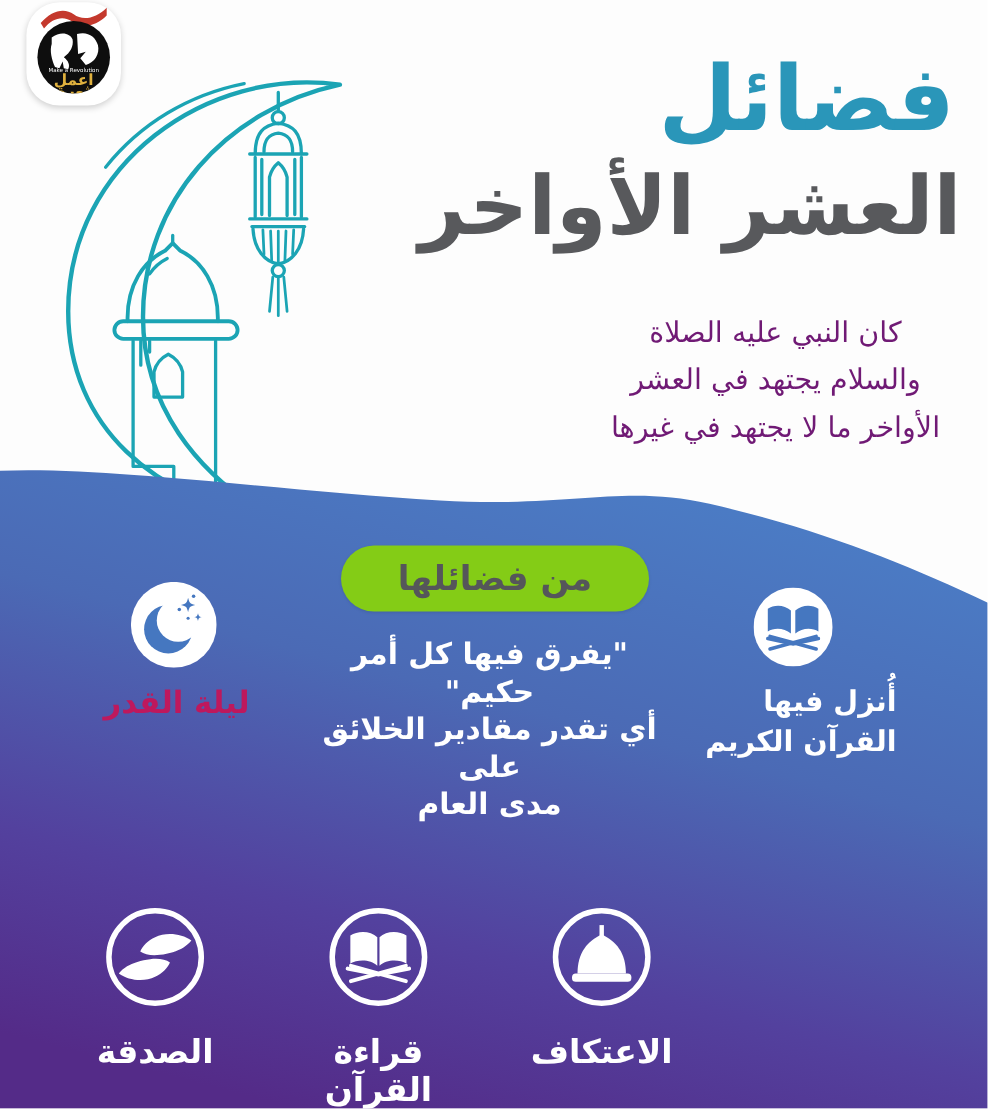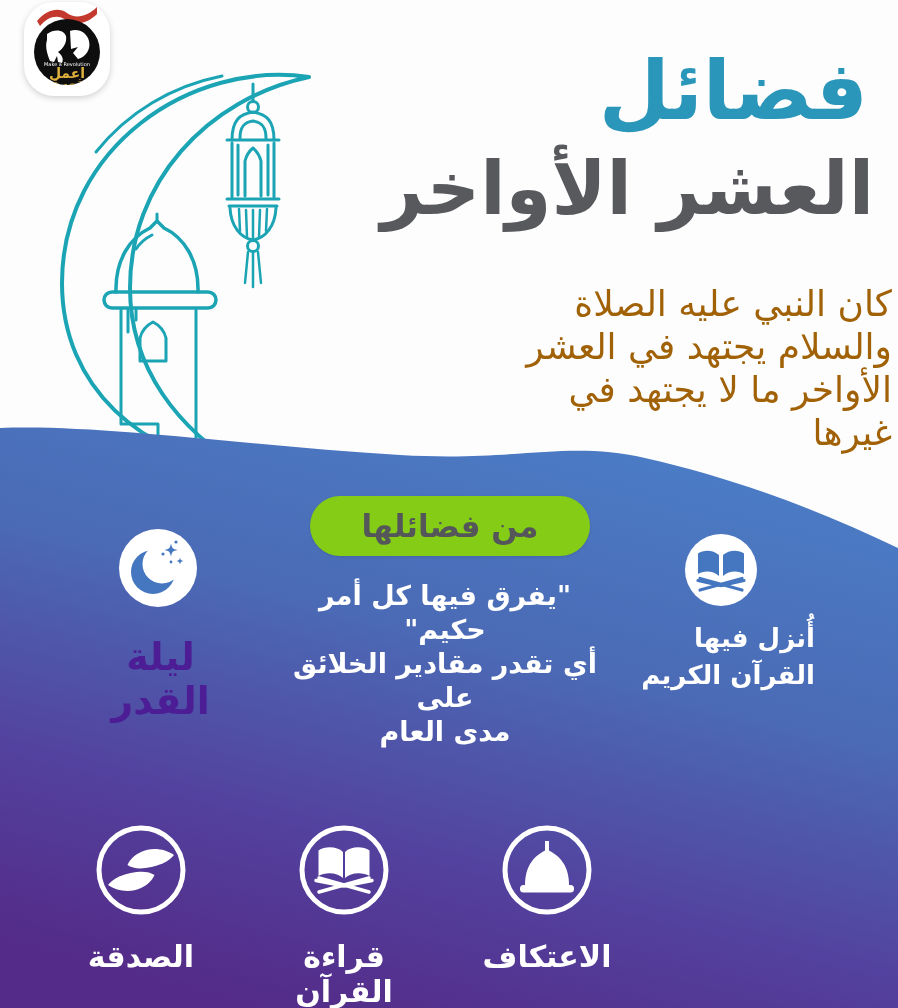--- a/index.html
+++ b/index.html
@@ -19,33 +19,33 @@
   .emblem svg{position:absolute;left:0;top:0;}
   .logo-en{position:absolute;left:0;top:42px;width:100%;text-align:center;color:#fff;
            font-size:5px;line-height:6px;}
   .logo-ar{position:absolute;left:0;top:49px;width:100%;text-align:center;color:#e0b13e;
            font-size:14px;font-weight:bold;line-height:10px;direction:rtl;}
   
   .title-accent{position:absolute;right:30px;top:46px;font-size:82px;line-height:1.1;
                 font-weight:bold;color:#2a96b9;z-index:3;direction:rtl;}
   .title-main{position:absolute;right:24px;top:146px;font-size:74px;line-height:1.15;
               font-weight:bold;color:#58595c;z-index:3;direction:rtl;}
-  .description{position:absolute;left:518px;top:282px;width:374px;font-size:36px;
-               line-height:43px;color:#a16207;text-align:right;white-space:pre-line;
+  .description{position:absolute;left:518px;top:282px;width:374px;font-size:26px;
+               line-height:43px;color:#701a75;text-align:center;white-space:pre-line;
                direction:rtl;z-index:3;}
   
   .badge{position:absolute;background:#84cc16;border-radius:30px;color:#55565a;
          font-weight:bold;text-align:center;direction:rtl;z-index:4;white-space:pre;
          box-shadow:0 1px 3px rgba(0,0,0,.10);}
   .badge1{left:310px;top:496px;width:280px;height:60px;font-size:31px;line-height:60px;}
   .badge2{left:237px;top:746px;width:418px;height:60px;font-size:31px;line-height:60px;}
   
   .feat1-icon{position:absolute;left:119px;top:529px;z-index:4;}
-  .feat1-label{position:absolute;left:78px;top:635px;width:165px;text-align:center;
-               color:#4c1d95;font-weight:bold;font-size:38px;z-index:4;direction:rtl;}
+  .feat1-label{position:absolute;left:78px;top:622px;width:165px;text-align:center;
+               color:#be185d;font-weight:bold;font-size:28px;z-index:4;direction:rtl;}
   .quote{position:absolute;left:285px;top:579px;width:320px;color:#fff;font-weight:bold;
          font-size:27px;line-height:34px;text-align:center;direction:rtl;z-index:4;}
   .feat2-icon{position:absolute;left:685px;top:534px;z-index:4;}
   .feat2-label{position:absolute;left:635px;top:620px;width:180px;text-align:right;
                color:#fff;font-weight:bold;font-size:26px;line-height:37px;
                white-space:pre-line;direction:rtl;z-index:4;}
   
   .deed{position:absolute;top:824px;width:180px;text-align:center;z-index:4;}
   .deed .dlabel{margin-top:19px;color:#fff;font-weight:bold;font-size:30px;direction:rtl;}
   .deed1{left:661px;} .deed2{left:457px;} .deed3{left:254px;} .deed4{left:51px;}

